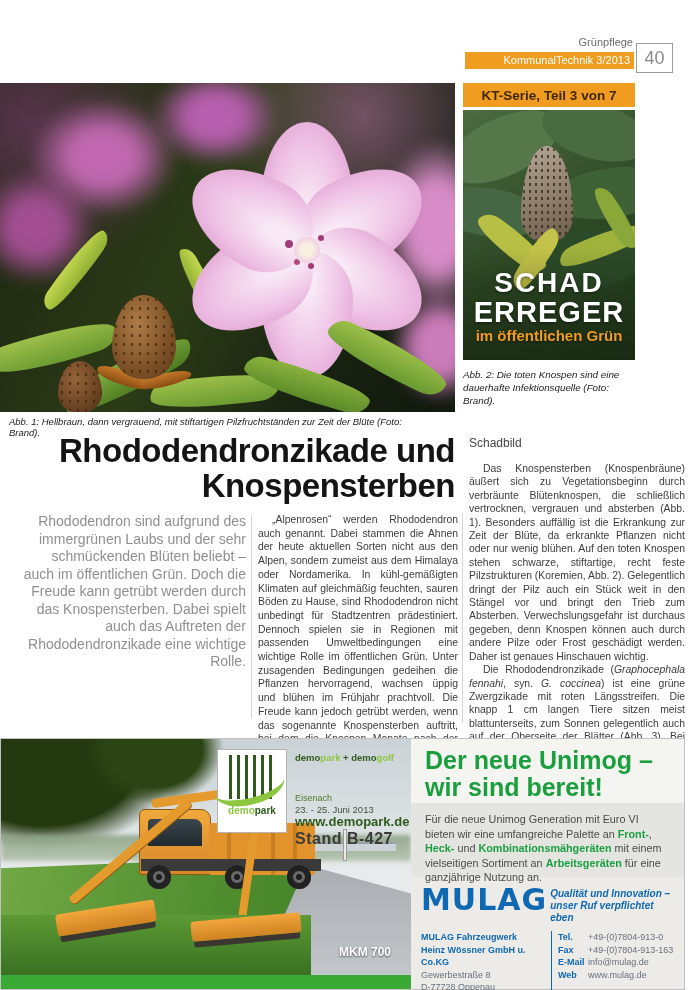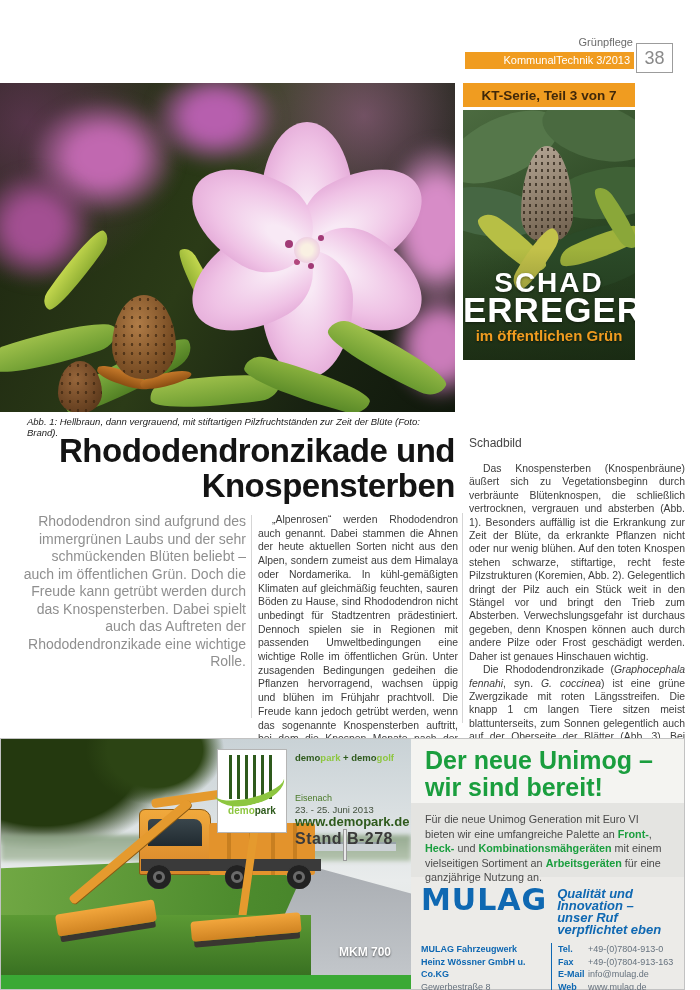--- a/index.html
+++ b/index.html
@@ -48,21 +48,21 @@
   .bud1{left:112px;top:212px;width:64px;height:84px;border-radius:50% 50% 46% 46% / 62% 62% 38% 38%;
         background:radial-gradient(ellipse at 40% 35%,#b07c47,#7c5026 60%,#5c3a1a);}
   .bud1::after,.bud2::after{content:"";position:absolute;inset:0;border-radius:inherit;
         background-image:radial-gradient(#3c2510 1px,transparent 1.6px);background-size:8px 9px;opacity:.7;}
   .bud2{left:58px;top:278px;width:44px;height:52px;border-radius:50% 50% 46% 46% / 62% 62% 38% 38%;
         background:radial-gradient(ellipse at 40% 35%,#96653a,#6b4423 60%,#4e3015);}
   .sepal{position:absolute;background:linear-gradient(#c77a2a,#8a4d12);border-radius:40% 60% 50% 50%;}
   .s1{left:96px;top:288px;width:56px;height:14px;transform:rotate(18deg);}
   .s2{left:140px;top:290px;width:52px;height:13px;transform:rotate(-14deg);}
 
-  .photo-caption{position:absolute;left:27px;top:416px;width:424px;font-size:9.5px;font-style:italic;color:#222;}
+  .photo-caption{position:absolute;left:9px;top:416px;width:424px;font-size:9.5px;font-style:italic;color:#222;}
 
   
   .title{position:absolute;left:30px;top:433px;width:425px;text-align:right;font-size:33px;line-height:35px;
          font-weight:bold;color:#141414;letter-spacing:-.5px;}
   .col1{position:absolute;left:18px;top:513px;width:228px;text-align:right;font-size:14px;line-height:17.5px;color:#8f8f8f;}
   .vrule{position:absolute;width:1px;background:#d5d5d5;}
   .r1{left:251px;top:515px;height:203px;}
   .r2{left:462px;top:513px;height:210px;}
   .col2{position:absolute;left:258px;top:513px;width:200px;font-size:10.4px;line-height:13.7px;
         text-align:justify;color:#3c3c3c;text-indent:14px;}
@@ -89,21 +89,21 @@
         background-image:radial-gradient(#2e2418 1px,transparent 1.5px);background-size:6px 7px;opacity:.75;}
   .sbl{position:absolute;border-radius:20% 80% 20% 80%/50% 50% 50% 50%;}
   .sbl1{left:8px;top:120px;width:82px;height:26px;transform:rotate(35deg);background:#b7bf45;}
   .sbl2{left:94px;top:124px;width:86px;height:24px;transform:rotate(-25deg);background:#9fb23c;}
   .sbl3{left:38px;top:138px;width:70px;height:22px;transform:rotate(-60deg);background:#c3c24a;}
   .sbl4{left:118px;top:98px;width:70px;height:20px;transform:rotate(55deg);background:#8aa739;}
   .sshade{position:absolute;left:0;bottom:0;width:100%;height:112px;
           background:linear-gradient(rgba(20,30,10,0),rgba(20,30,10,.55));}
   .schad1{position:absolute;bottom:63px;width:100%;text-align:center;font-size:28px;line-height:1;
           font-weight:bold;color:#fff;letter-spacing:2px;text-shadow:0 1px 3px rgba(0,0,0,.45);}
-  .schad2{position:absolute;bottom:33px;width:100%;text-align:center;font-size:35px;line-height:1;
+  .schad2{position:absolute;bottom:33px;width:100%;text-align:center;font-size:29px;line-height:1;
           font-weight:bold;color:#fff;letter-spacing:1px;text-shadow:0 1px 3px rgba(0,0,0,.45);}
   .schad3{position:absolute;bottom:17px;width:100%;text-align:center;font-size:15px;line-height:1;
           font-weight:bold;color:#F09C20;text-shadow:0 1px 2px rgba(0,0,0,.5);}
   .schad-year{position:absolute;bottom:0;width:100%;height:17px;background:#F09C20;text-align:center;
           font-size:12px;font-weight:bold;line-height:17px;color:#3c2606;}
   .side-caption{position:absolute;left:463px;top:368px;width:180px;font-size:9.8px;line-height:13px;
           font-style:italic;color:#222;}
 
   
   .ad{position:absolute;left:0;top:738px;width:685px;height:252px;border:1px solid #c2c2c2;background:#fff;}
@@ -161,39 +161,39 @@
   .ad-greenbar{position:absolute;left:0;top:236px;width:410px;height:14px;background:#3AA935;}
   .ad-right{position:absolute;left:410px;top:0;width:273px;height:250px;}
   .ad-head{height:64px;background:#f4f4f1;padding:8px 0 0 14px;font-size:25px;line-height:27px;
            font-weight:bold;color:#1A9E3E;}
   .ad-body{height:74px;background:#e4e4e1;padding:9px 14px 0;font-size:10.8px;line-height:14.5px;color:#4a4a4a;}
   .g{color:#1A9E3E;font-weight:bold;}
   .ad-mulag{height:112px;background:#ecebe8;padding:8px 8px 0 10px;}
   .mulag-row{display:flex;align-items:flex-start;}
   .mulag-logo{font-size:30px;line-height:30px;font-weight:bold;color:#0F68B2;letter-spacing:1px;
               font-family:"DejaVu Sans",sans-serif;}
-  .mulag-tagline{margin-left:10px;padding-top:3px;font-size:13px;line-height:12px;
+  .mulag-tagline{margin-left:3px;padding-top:3px;font-size:10px;line-height:12px;
               font-style:italic;font-weight:bold;color:#0F68B2;}
   .mulag-cols{display:flex;margin-top:7px;}
   .addr{width:124px;font-size:9px;line-height:12.5px;}
   .addr .co{font-weight:bold;color:#0F68B2;}
   .addr .st{color:#66727e;}
   .msep{width:1px;background:#0F68B2;margin:0 6px;}
   .contact{font-size:9px;line-height:12.5px;}
   .contact .lbl{display:inline-block;width:30px;font-weight:bold;color:#0F68B2;}
   .contact .val{color:#66727e;}
 </style>
 </head>
 <body>
 
 <div id="page">
 
   <div class="hdr-section">Grünpflege</div>
   <div class="hdr-bar">KommunalTechnik 3/2013</div>
-  <div class="hdr-pagebox">38</div>
+  <div class="hdr-pagebox">40</div>
 
   <div class="main-photo">
     <i class="bloom b1"></i>
     <i class="bloom b2"></i>
     <i class="bloom b3"></i>
     <i class="bloom b4"></i>
     <i class="bloom b5"></i>
     <i class="leaf l6"></i>
     <i class="leaf l7"></i>
     <div class="flower">
@@ -242,20 +242,21 @@
     <i class="sbud"></i>
     <i class="sbl sbl1"></i>
     <i class="sbl sbl2"></i>
     <i class="sbl sbl3"></i>
     <i class="sbl sbl4"></i>
     <i class="sshade"></i>
     <div class="schad1">SCHAD</div>
     <div class="schad2">ERREGER</div>
     <div class="schad3">im öffentlichen Grün</div>
   </div>
+  <div class="side-caption">Abb. 2: Die toten Knospen sind eine dauerhafte Infektionsquelle (Foto: Brand).</div>
 
   <div class="ad">
     <div class="ad-photo">
       <i class="tree-a"></i>
       <i class="tree-b"></i>
       <i class="treeline"></i>
       <i class="bridge"></i>
       <i class="post"></i>
       <i class="grass"></i>
       <i class="road"></i>
@@ -277,21 +278,21 @@
         <div class="dp-bars">
           <i class="dp-swoosh"></i>
         </div>
         <div class="dp-label"><span class="dp-light">demo</span><span class="dp-dark">park</span></div>
       </div>
       <div class="dp-text">
         <div class="dp-line1"><span class="dp-dark">demo</span><span class="dp-light">park</span><span class="dp-dark"> + </span><span class="dp-dark">demo</span><span class="dp-light">golf</span></div>
         <div class="dp-line2">Eisenach</div>
         <div class="dp-line3">23. - 25. Juni 2013</div>
         <div class="dp-line4">www.demopark.de</div>
-        <div class="dp-stand">Stand B-278</div>
+        <div class="dp-stand">Stand B-427</div>
       </div>
       <div class="mkm">MKM 700</div>
     </div>
     <i class="ad-greenbar"></i>
     <div class="ad-right">
       <div class="ad-head">
         <span>Der neue Unimog –</span><br>
         <span>wir sind bereit!</span>
       </div>
       <div class="ad-body"><span>Für die neue Unimog Generation mit Euro VI bieten wir eine umfangreiche Palette an </span><span class="g">Front-</span><span>, </span><span class="g">Heck-</span><span> und </span><span class="g">Kombinationsmähgeräten</span><span> mit einem vielseitigen Sortiment an </span><span class="g">Arbeitsgeräten</span><span> für eine ganzjährige Nutzung an.</span></div>

